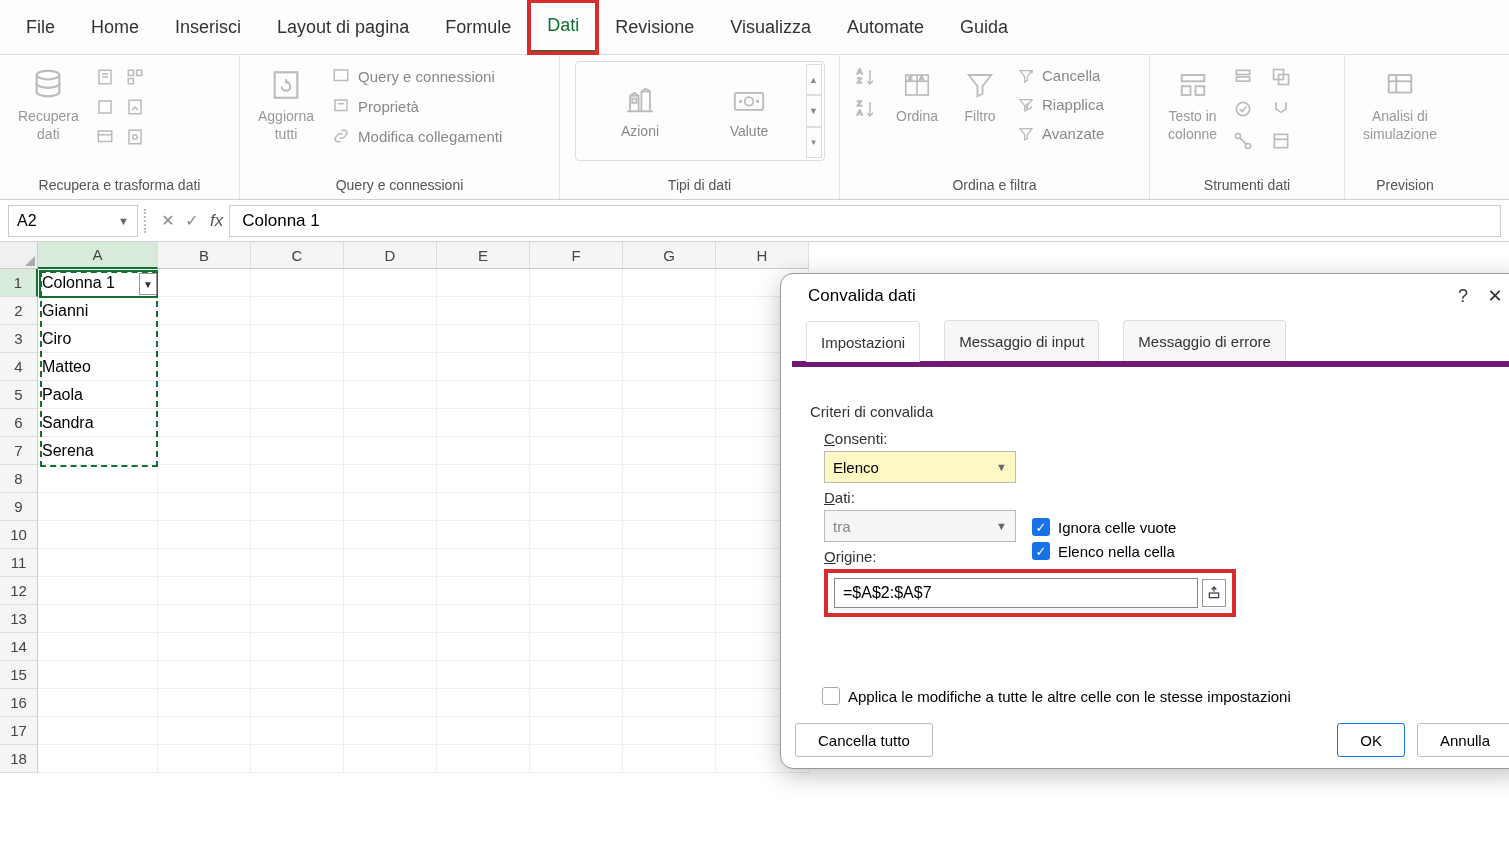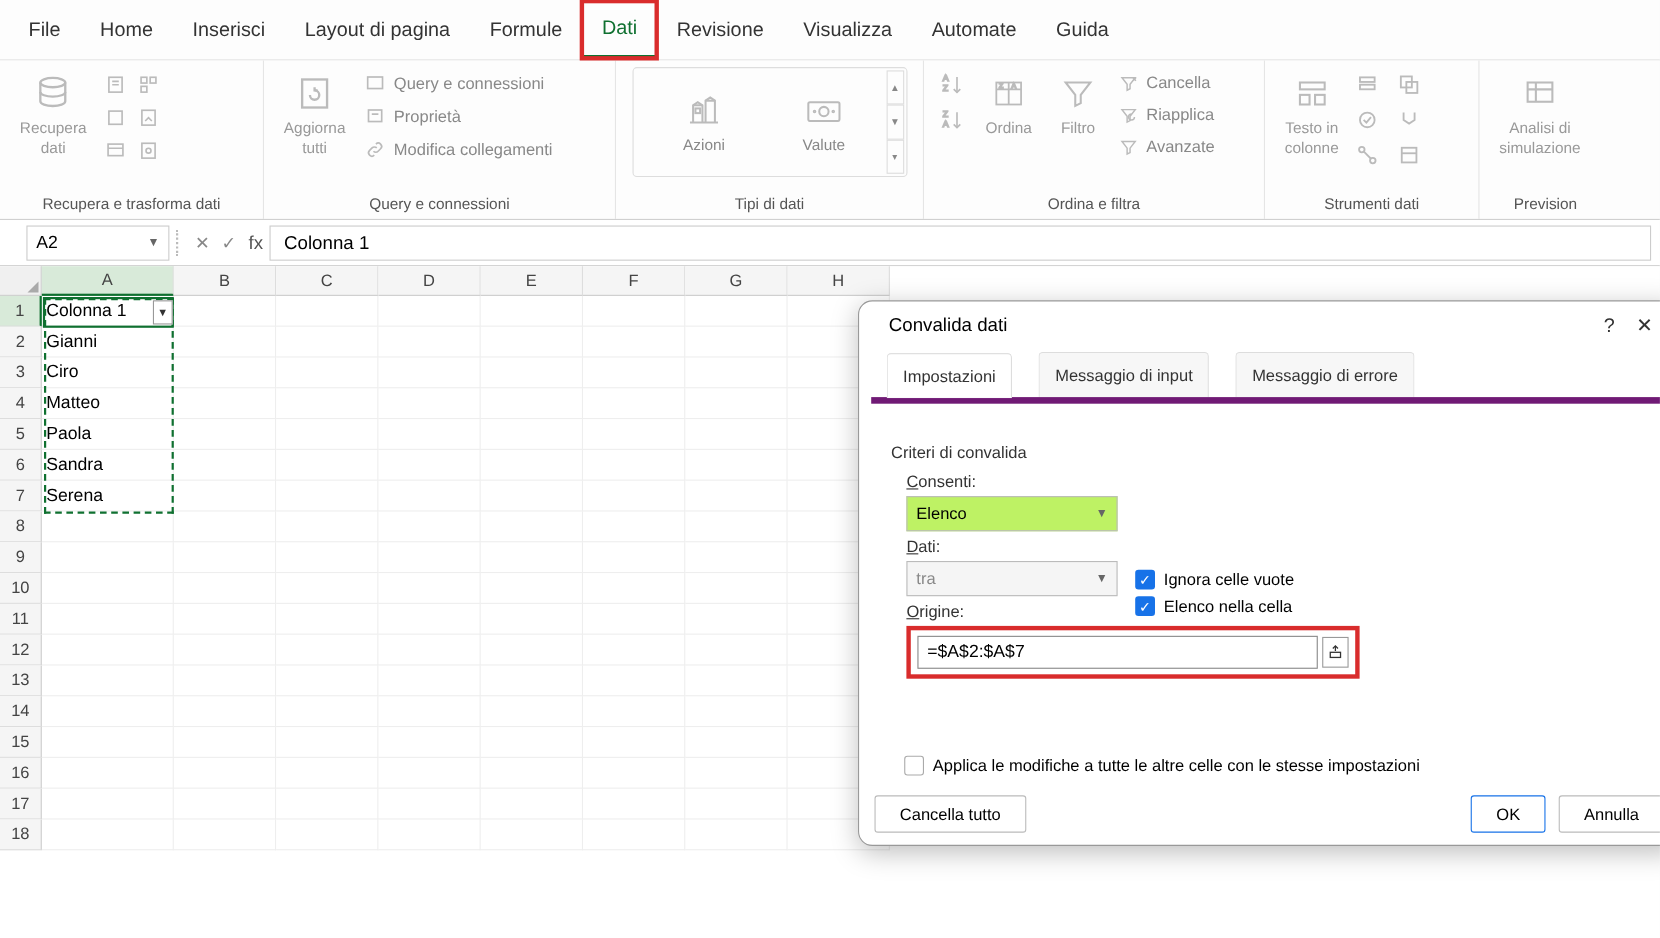--- a/index.html
+++ b/index.html
@@ -24,24 +24,24 @@
 .ribbon-text-btn { display: flex; align-items: center; gap: 8px; padding: 6px 4px; font-size: 15px; color: #888; cursor: pointer; }
 .ribbon-text-col { display: flex; flex-direction: column; }
 .data-type-box { border: 1px solid #ddd; border-radius: 4px; width: 250px; height: 100px; display: flex; align-items: center; justify-content: space-around; position: relative; padding: 0 20px 0 10px; }
 .data-type-item { display: flex; flex-direction: column; align-items: center; color: #888; }
 .data-type-item .icon-box { width: 40px; height: 36px; }
 .dt-arrows { position: absolute; right: 2px; top: 2px; bottom: 2px; width: 16px; display: flex; flex-direction: column; }
 .dt-arrow { flex: 1; border: 1px solid #ddd; display: flex; align-items: center; justify-content: center; font-size: 9px; color: #888; }
 
 
 .formula-bar { background: #fff; height: 42px; display: flex; align-items: center; border-bottom: 1px solid #d0d0d0; }
-.name-box { width: 130px; height: 32px; border: 1px solid #ccc; margin-left: 24px; padding: 0 8px; display: flex; align-items: center; justify-content: space-between; font-size: 16px; background: #fff; }
+.name-box { width: 130px; height: 32px; border: 1px solid #ccc; margin-left: 8px; padding: 0 8px; display: flex; align-items: center; justify-content: space-between; font-size: 16px; background: #fff; }
 .name-box-arrow { font-size: 11px; color: #666; }
 .fb-btn { width: 24px; text-align: center; color: #888; font-size: 16px; cursor: pointer; }
-.fx-label { color: #555; font-size: 17px; margin: 0 6px; }
+.fx-label { font-style: italic; color: #555; font-size: 17px; margin: 0 6px; }
 .formula-value { flex: 1; background: #fff; height: 32px; border: 1px solid #ccc; padding: 0 12px; display: flex; align-items: center; font-size: 17px; margin-right: 8px; }
 
 
 .grid-area { background: #fff; position: relative; }
 .corner-cell { position: absolute; left: 0; top: 0; width: 38px; height: 27px; background: #f0f0f0; border-right: 1px solid #ccc; border-bottom: 1px solid #ccc; }
 .corner-cell::after { content: ''; position: absolute; right: 2px; bottom: 2px; width: 0; height: 0; border-left: 10px solid transparent; border-bottom: 10px solid #aaa; }
 .col-headers { position: absolute; left: 38px; top: 0; height: 27px; display: flex; }
 .col-header { width: 93px; height: 27px; background: #f5f5f5; border-right: 1px solid #ddd; border-bottom: 1px solid #ccc; display: flex; align-items: center; justify-content: center; font-size: 15px; color: #444; }
 .col-header.selected { background: #d8ead9; border-bottom: 2px solid #0f7030; }
 .row-headers { position: absolute; left: 0; top: 27px; width: 38px; }
@@ -62,21 +62,21 @@
 .dialog-header .spacer { flex: 1; }
 .dialog-header .hbtn { width: 32px; text-align: center; font-size: 18px; color: #333; cursor: pointer; }
 .dialog-tabs { display: flex; gap: 24px; padding: 0 14px; border-bottom: 6px solid #701a75; margin-top: 2px; }
 .dialog-tab { padding: 12px 14px 10px 14px; font-size: 15px; color: #333; cursor: pointer; background: #f7f7f7; border: 1px solid #ddd; border-bottom: none; border-radius: 4px 4px 0 0; }
 .dialog-tab.active { background: #fff; border-bottom: 1px solid #fff; position: relative; top: 1px; }
 .dialog-body { padding: 16px 18px; }
 .section-label { font-size: 15px; color: #333; margin-bottom: 10px; margin-top: 20px; }
 .form-row { margin: 6px 0 4px 14px; }
 .form-label { font-size: 15px; color: #333; display: block; margin-bottom: 4px; }
 .form-label .ul { text-decoration: underline; }
-.select-box { width: 192px; height: 32px; border: 1px solid #bbb; display: flex; align-items: center; justify-content: space-between; padding: 0 8px; font-size: 15px; background: #bef264; }
+.select-box { width: 192px; height: 32px; border: 1px solid #bbb; display: flex; align-items: center; justify-content: space-between; padding: 0 8px; font-size: 15px; background: #fef9c3; }
 .select-box.disabled { background: #f5f5f5; color: #888; }
 .chev { font-size: 11px; color: #666; }
 .checkbox-row { display: flex; align-items: center; gap: 8px; font-size: 15px; margin: 6px 0; }
 .checkbox { width: 18px; height: 18px; background: #1772e8; border-radius: 3px; display: flex; align-items: center; justify-content: center; color: #fff; font-size: 13px; }
 .checkbox.empty { background: #fff; border: 1px solid #aaa; }
 .side-checks { position: absolute; left: 240px; top: 145px; }
 .origine-box { position: relative; width: 412px; height: 48px; border: 4px solid #d92c2c; display: flex; align-items: center; padding: 0 6px; }
 .origine-input { flex: 1; height: 30px; border: 1px solid #888; padding: 0 8px; font-size: 16px; font-family: 'Segoe UI', Arial; }
 .origine-btn { width: 24px; height: 28px; border: 1px solid #999; margin-left: 4px; display: flex; align-items: center; justify-content: center; font-size: 13px; }
 .dialog-footer { position: absolute; bottom: 0; left: 0; right: 0; height: 56px; display: flex; align-items: center; padding: 0 14px; gap: 12px; }

